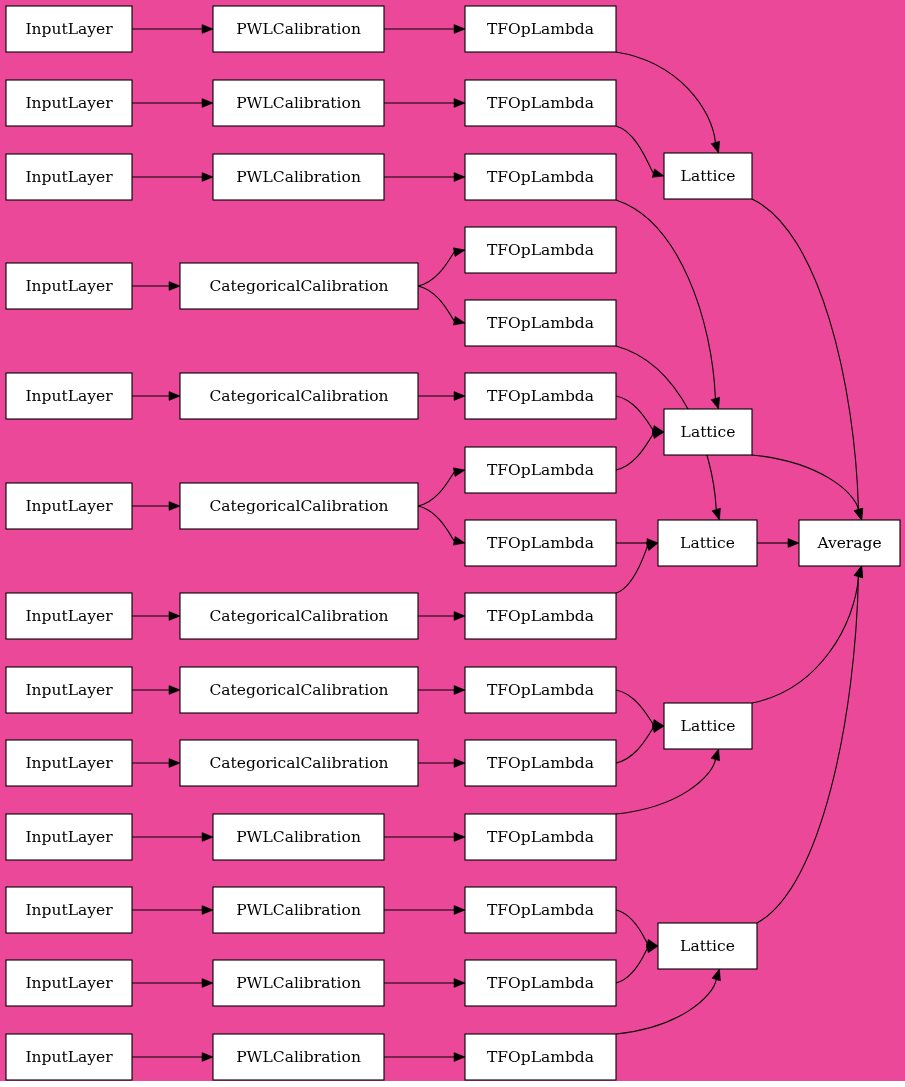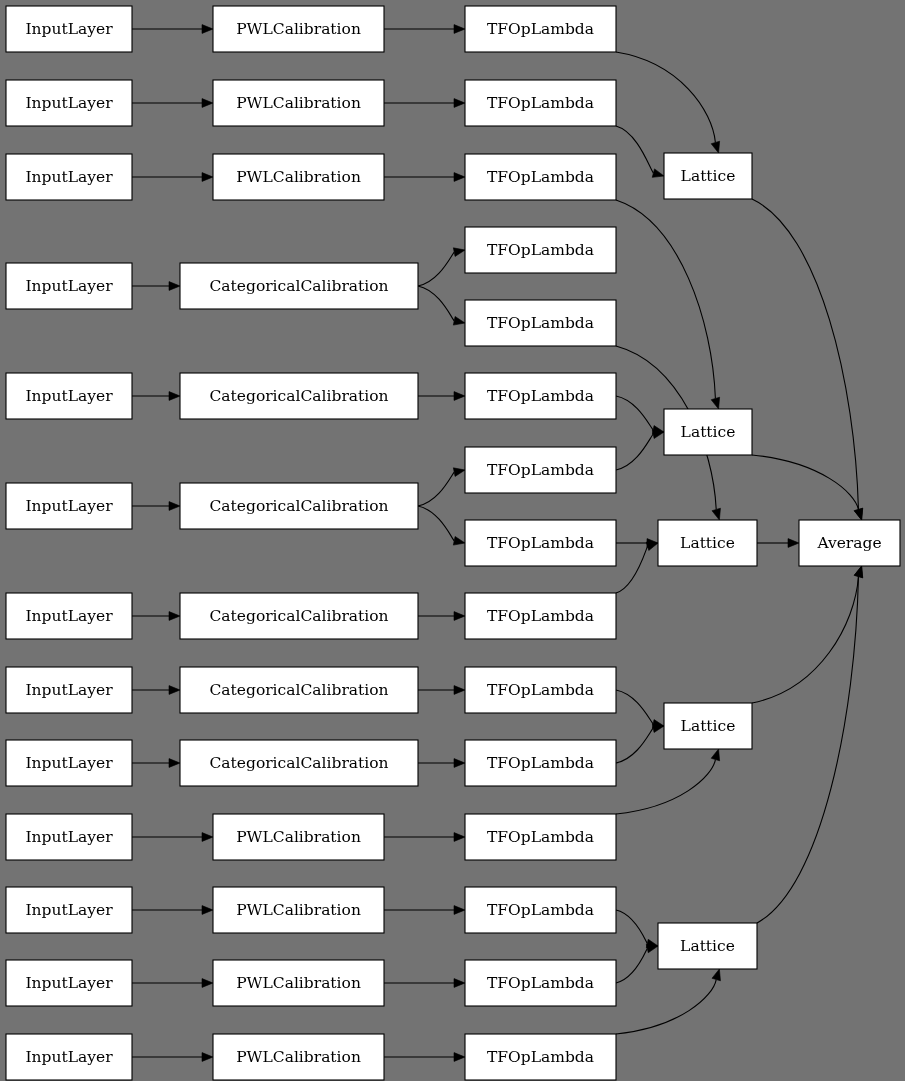--- a/index.html
+++ b/index.html
@@ -1,16 +1,16 @@
 <!DOCTYPE html>
 <html><head>
 <meta charset="utf-8">
 <style>
   html,body{margin:0;padding:0;background:#ffffff;}
-  #page{position:relative;width:905px;height:1081px;background:#737373;
+  #page{position:relative;width:905px;height:1081px;background:#ec4899;
         font-family:"DejaVu Serif","Liberation Serif",serif;}
   svg{display:block;width:905px;height:1087px;}
   .nodebox{fill:#ffffff;stroke:#000000;stroke-width:1.1;}
   .nodelabel{font-family:"DejaVu Serif","Liberation Serif",serif;
              font-size:15.5px;fill:#000000;text-anchor:middle;
              dominant-baseline:middle;}
   .edge{fill:none;stroke:#000000;stroke-width:1.1;}
   .arrowhead{fill:#000000;stroke:#000000;stroke-width:0.6;}
 </style>
 </head>

